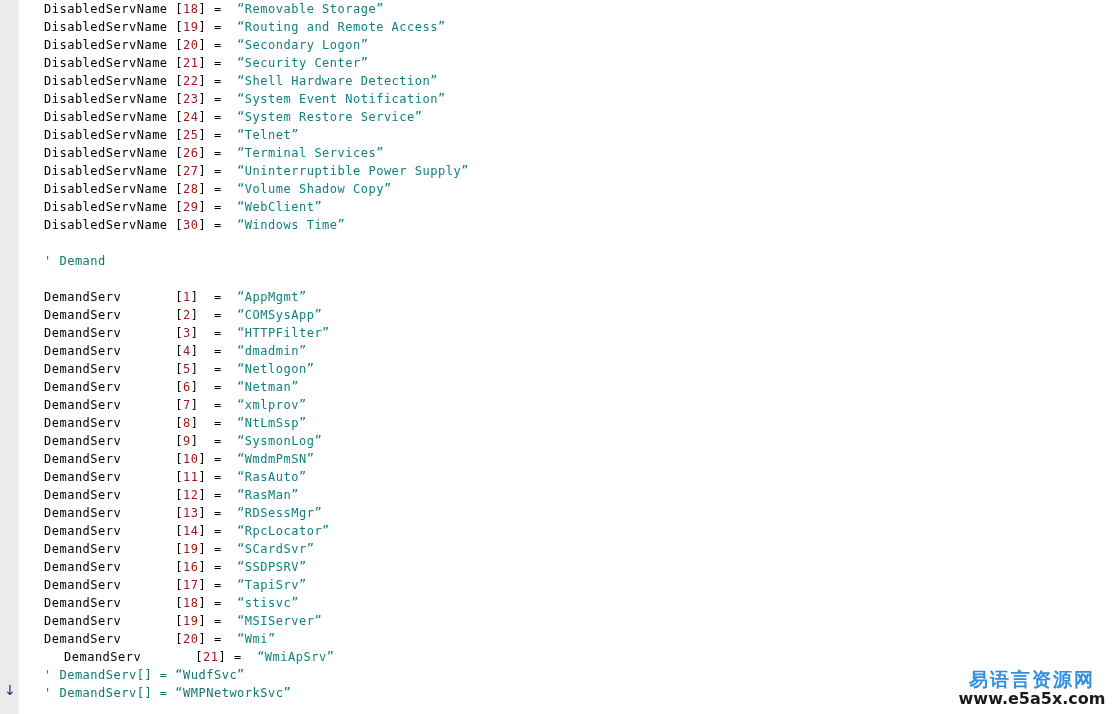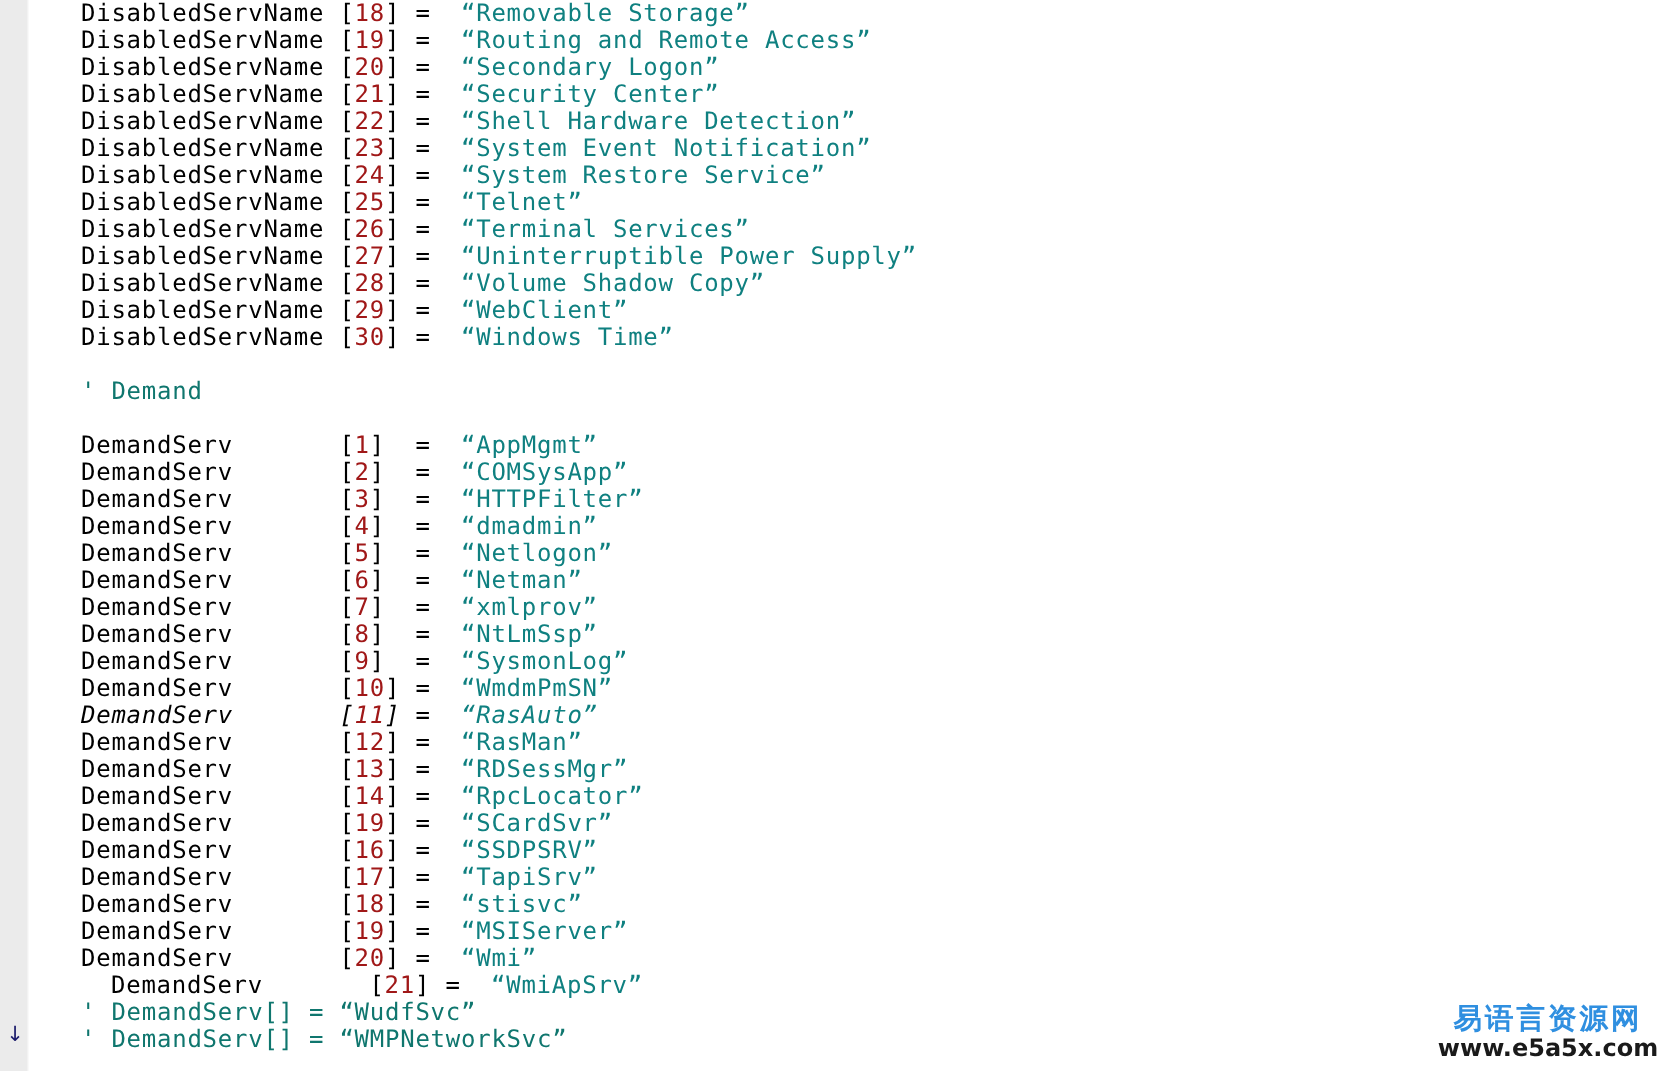--- a/index.html
+++ b/index.html
@@ -44,24 +44,24 @@
   #code {
     position: absolute;
     left: 19px;
     top: 0;
     right: 0;
     bottom: 0;
     background: #ffffff;
   }
   .line {
     position: absolute;
-    left: 35px;
+    left: 25px;
     height: 18px;
     line-height: 18px;
-    font-size: 16px;
+    font-size: 12px;
     white-space: pre;
     letter-spacing: 0.5px;
     color: #000000;
   }
   .tok-id    { color: #000000; }
   .tok-punct { color: #000000; }
   .tok-op    { color: #000000; }
   .tok-num   { color: #a01818; }
   .tok-str   { color: #0f8080; }
   .tok-cmt   { color: #0a7a28; }
@@ -123,21 +123,21 @@
     <div class="line" style="top: 288px;"><span class="tok-id">DemandServ</span><span class="tok-punct">       [</span><span class="tok-num">1</span><span class="tok-op">]  = </span><span class="tok-str"> “AppMgmt”</span></div>
     <div class="line" style="top: 306px;"><span class="tok-id">DemandServ</span><span class="tok-punct">       [</span><span class="tok-num">2</span><span class="tok-op">]  = </span><span class="tok-str"> “COMSysApp”</span></div>
     <div class="line" style="top: 324px;"><span class="tok-id">DemandServ</span><span class="tok-punct">       [</span><span class="tok-num">3</span><span class="tok-op">]  = </span><span class="tok-str"> “HTTPFilter”</span></div>
     <div class="line" style="top: 342px;"><span class="tok-id">DemandServ</span><span class="tok-punct">       [</span><span class="tok-num">4</span><span class="tok-op">]  = </span><span class="tok-str"> “dmadmin”</span></div>
     <div class="line" style="top: 360px;"><span class="tok-id">DemandServ</span><span class="tok-punct">       [</span><span class="tok-num">5</span><span class="tok-op">]  = </span><span class="tok-str"> “Netlogon”</span></div>
     <div class="line" style="top: 378px;"><span class="tok-id">DemandServ</span><span class="tok-punct">       [</span><span class="tok-num">6</span><span class="tok-op">]  = </span><span class="tok-str"> “Netman”</span></div>
     <div class="line" style="top: 396px;"><span class="tok-id">DemandServ</span><span class="tok-punct">       [</span><span class="tok-num">7</span><span class="tok-op">]  = </span><span class="tok-str"> “xmlprov”</span></div>
     <div class="line" style="top: 414px;"><span class="tok-id">DemandServ</span><span class="tok-punct">       [</span><span class="tok-num">8</span><span class="tok-op">]  = </span><span class="tok-str"> “NtLmSsp”</span></div>
     <div class="line" style="top: 432px;"><span class="tok-id">DemandServ</span><span class="tok-punct">       [</span><span class="tok-num">9</span><span class="tok-op">]  = </span><span class="tok-str"> “SysmonLog”</span></div>
     <div class="line" style="top: 450px;"><span class="tok-id">DemandServ</span><span class="tok-punct">       [</span><span class="tok-num">10</span><span class="tok-op">] = </span><span class="tok-str"> “WmdmPmSN”</span></div>
-    <div class="line" style="top: 468px; font-style: italic;"><span class="tok-id">DemandServ</span><span class="tok-punct">       [</span><span class="tok-num">11</span><span class="tok-op">] = </span><span class="tok-str"> “RasAuto”</span></div>
+    <div class="line" style="top: 468px;"><span class="tok-id">DemandServ</span><span class="tok-punct">       [</span><span class="tok-num">11</span><span class="tok-op">] = </span><span class="tok-str"> “RasAuto”</span></div>
     <div class="line" style="top: 486px;"><span class="tok-id">DemandServ</span><span class="tok-punct">       [</span><span class="tok-num">12</span><span class="tok-op">] = </span><span class="tok-str"> “RasMan”</span></div>
     <div class="line" style="top: 504px;"><span class="tok-id">DemandServ</span><span class="tok-punct">       [</span><span class="tok-num">13</span><span class="tok-op">] = </span><span class="tok-str"> “RDSessMgr”</span></div>
     <div class="line" style="top: 522px;"><span class="tok-id">DemandServ</span><span class="tok-punct">       [</span><span class="tok-num">14</span><span class="tok-op">] = </span><span class="tok-str"> “RpcLocator”</span></div>
     <div class="line" style="top: 540px;"><span class="tok-id">DemandServ</span><span class="tok-punct">       [</span><span class="tok-num">19</span><span class="tok-op">] = </span><span class="tok-str"> “SCardSvr”</span></div>
     <div class="line" style="top: 558px;"><span class="tok-id">DemandServ</span><span class="tok-punct">       [</span><span class="tok-num">16</span><span class="tok-op">] = </span><span class="tok-str"> “SSDPSRV”</span></div>
     <div class="line" style="top: 576px;"><span class="tok-id">DemandServ</span><span class="tok-punct">       [</span><span class="tok-num">17</span><span class="tok-op">] = </span><span class="tok-str"> “TapiSrv”</span></div>
     <div class="line" style="top: 594px;"><span class="tok-id">DemandServ</span><span class="tok-punct">       [</span><span class="tok-num">18</span><span class="tok-op">] = </span><span class="tok-str"> “stisvc”</span></div>
     <div class="line" style="top: 612px;"><span class="tok-id">DemandServ</span><span class="tok-punct">       [</span><span class="tok-num">19</span><span class="tok-op">] = </span><span class="tok-str"> “MSIServer”</span></div>
     <div class="line" style="top: 630px;"><span class="tok-id">DemandServ</span><span class="tok-punct">       [</span><span class="tok-num">20</span><span class="tok-op">] = </span><span class="tok-str"> “Wmi”</span></div>
     <div class="line" style="top: 648px; margin-left: 20px;"><span class="tok-id">DemandServ</span><span class="tok-punct">       [</span><span class="tok-num">21</span><span class="tok-op">] = </span><span class="tok-str"> “WmiApSrv”</span></div>

